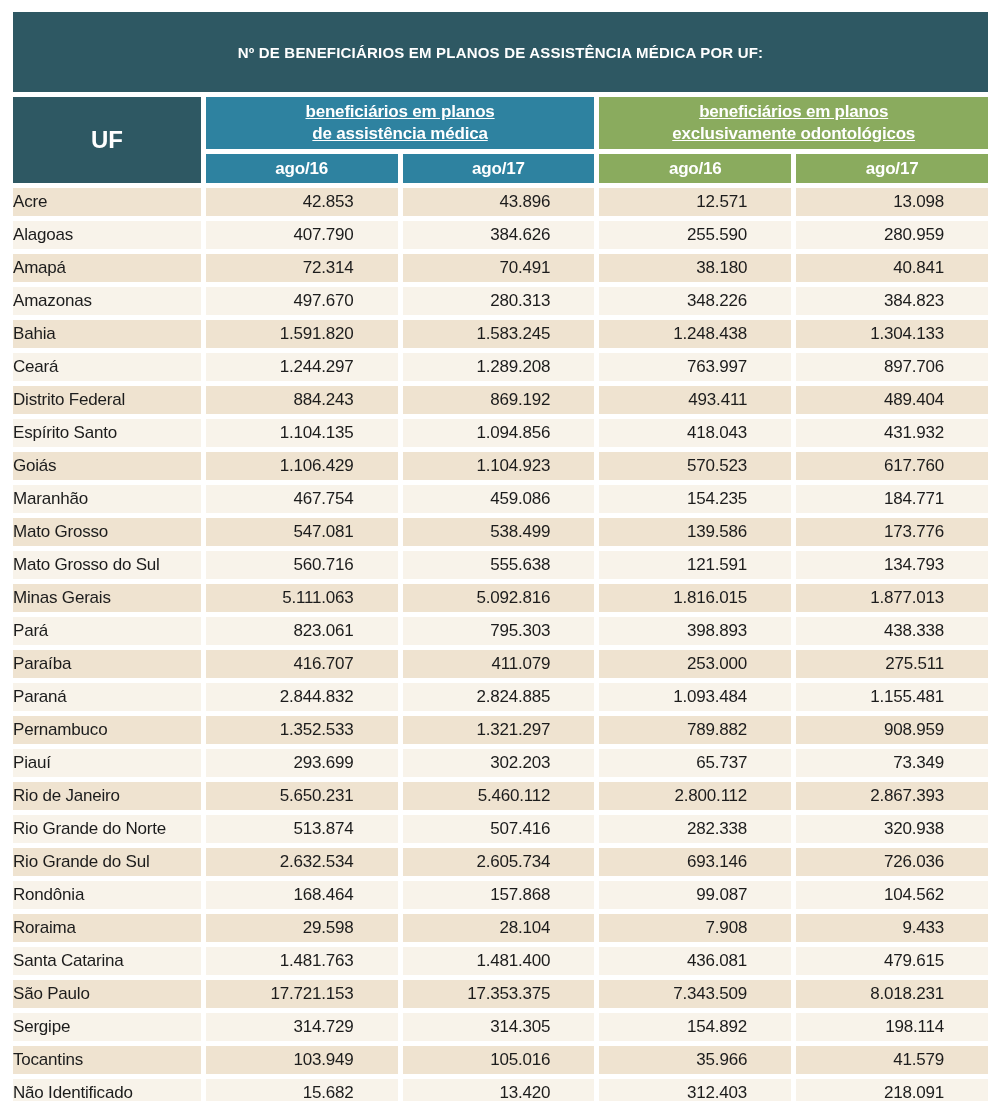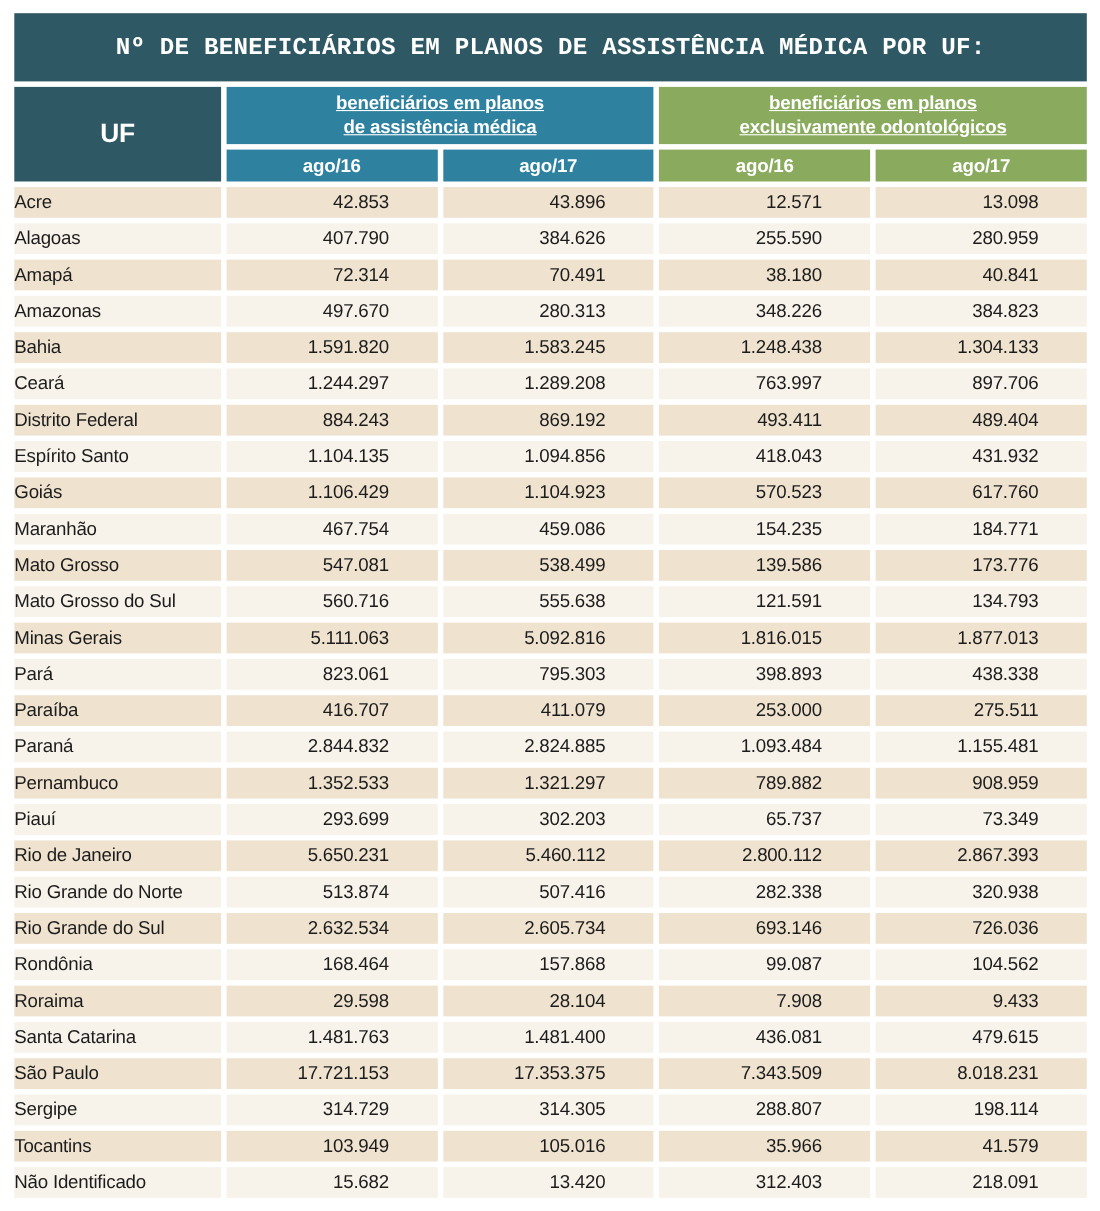--- a/index.html
+++ b/index.html
@@ -34,27 +34,26 @@
   th, td {
     padding: 0;
     font-size: 17px;
     letter-spacing: -0.2px;
     overflow: hidden;
     white-space: nowrap;
   }
   th.title-cell {
     background: var(--dark-teal);
     color: var(--header-text);
-    height: 62px;
+    height: 80px;
     text-align: center;
     vertical-align: middle;
     font-weight: 700;
-    font-size: 22px;
+    font-size: 15px;
     letter-spacing: 0.2px;
-    font-family: Liberation Mono, monospace;
   }
   th.uf-head {
     background: var(--dark-teal);
     color: var(--header-text);
     text-align: center;
     vertical-align: middle;
     font-weight: 700;
     font-size: 24px;
   }
   th.group {
@@ -295,21 +294,21 @@
     <td class="uf">São Paulo</td>
     <td class="num">17.721.153</td>
     <td class="num">17.353.375</td>
     <td class="num">7.343.509</td>
     <td class="num">8.018.231</td>
   </tr>
         <tr>
     <td class="uf">Sergipe</td>
     <td class="num">314.729</td>
     <td class="num">314.305</td>
-    <td class="num">288.807</td>
+    <td class="num">154.892</td>
     <td class="num">198.114</td>
   </tr>
         <tr>
     <td class="uf">Tocantins</td>
     <td class="num">103.949</td>
     <td class="num">105.016</td>
     <td class="num">35.966</td>
     <td class="num">41.579</td>
   </tr>
         <tr>

